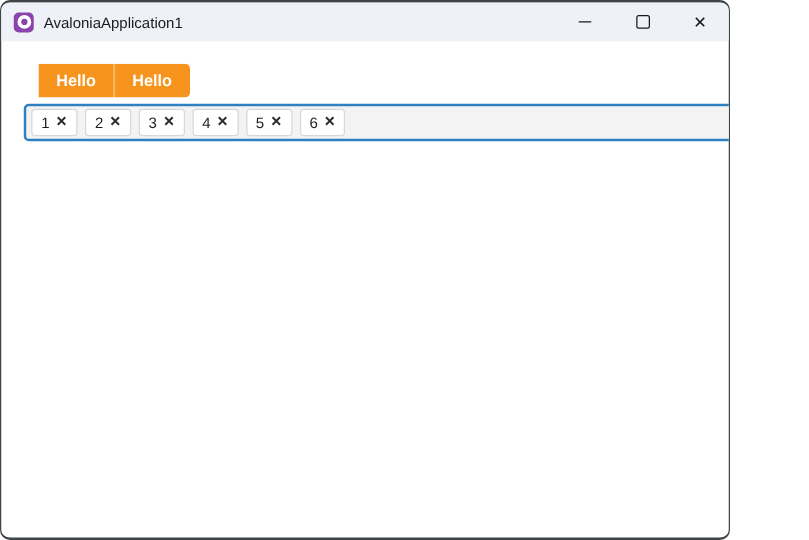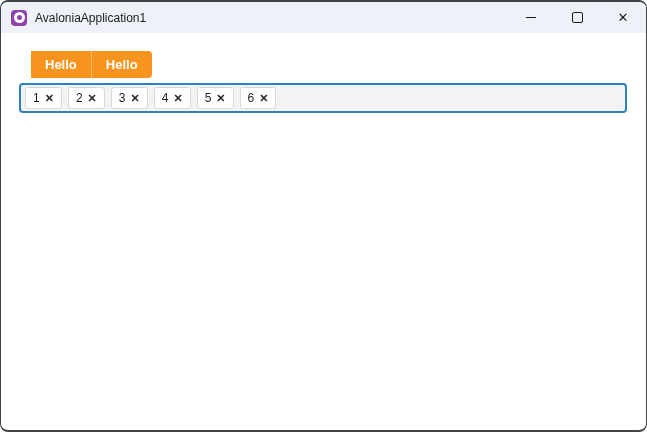--- a/index.html
+++ b/index.html
@@ -1,19 +1,19 @@
 <!DOCTYPE html>
 <html><head>
 <meta charset="utf-8">
 <style>
   html, body { margin:0; padding:0; background:#ffffff; }
   body { font-family:"Liberation Sans", sans-serif; }
 
   .window {
-    width:647px; height:432px; box-sizing:border-box;
+    width:584px; height:432px; box-sizing:border-box;
     border:1px solid #3f4447; border-top-width:2px; border-bottom-width:2px;
     border-radius:8px; overflow:hidden;
     background:#ffffff;
     display:flex; flex-direction:column;
   }
 
   
   .titlebar {
     height:31px; flex:0 0 31px;
     background:#eef2f8;

